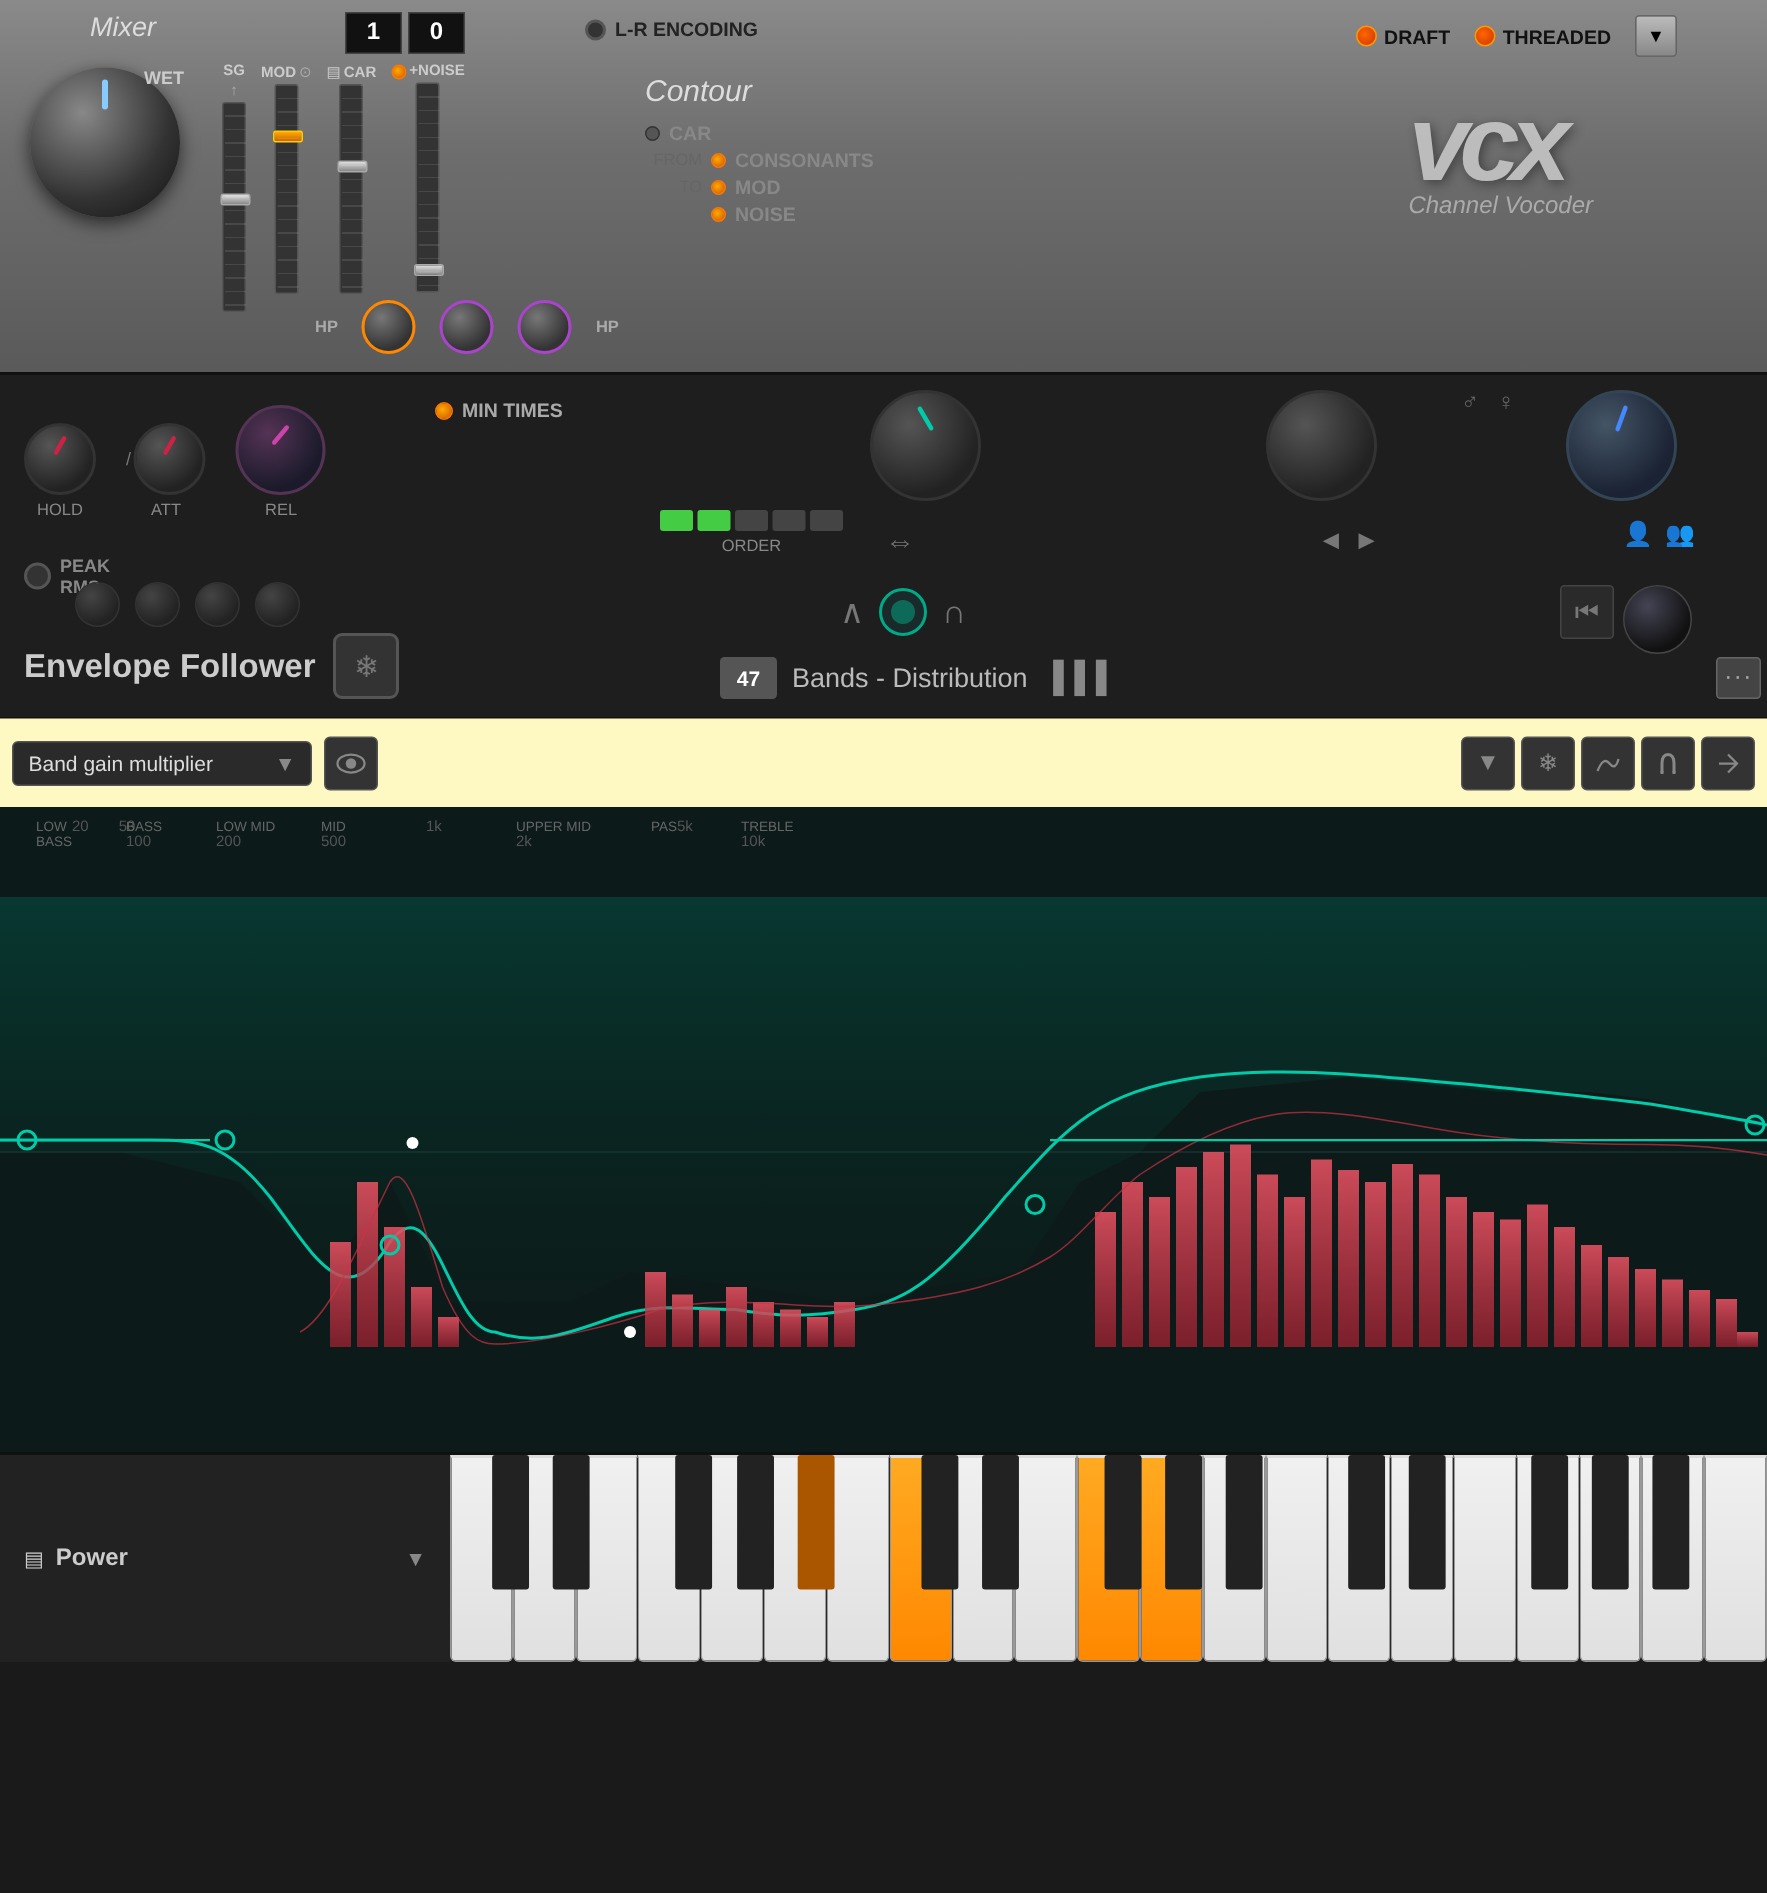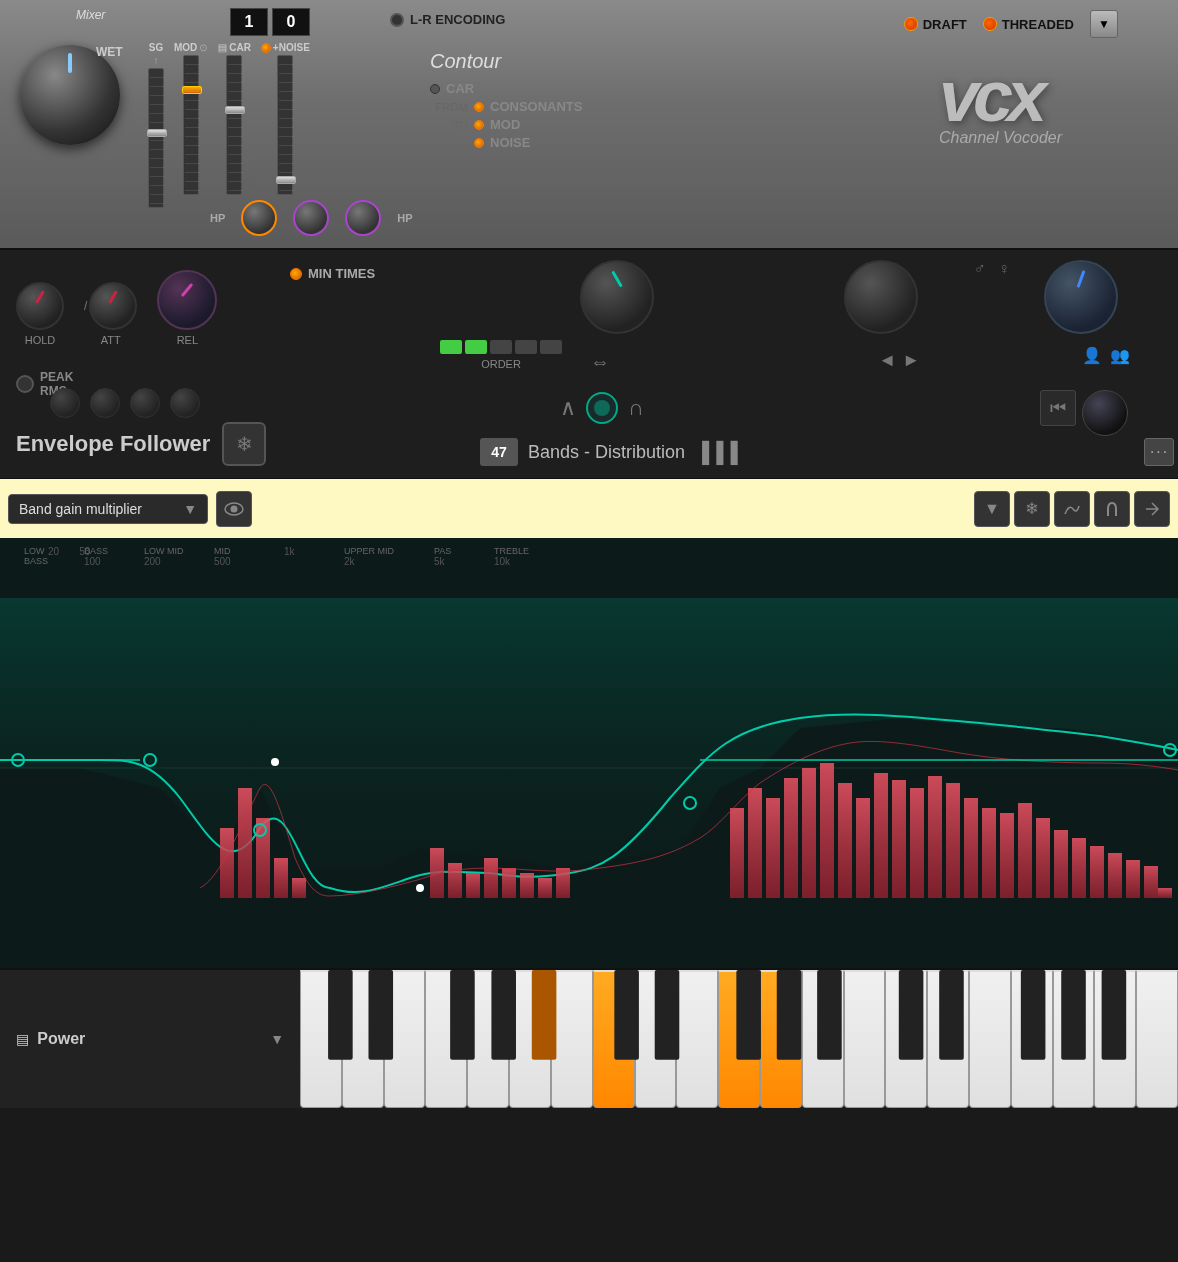--- a/index.html
+++ b/index.html
@@ -19,24 +19,24 @@
       background: linear-gradient(180deg, #8a8a8a 0%, #6e6e6e 40%, #5a5a5a 100%);
       position: relative;
       display: flex;
       align-items: flex-start;
       padding: 8px 12px;
     }
 
     .mixer-label {
       position: absolute;
       top: 8px;
-      left: 76px;
+      left: 60px;
       color: #ddd;
       font-style: italic;
-      font-size: 12px;
+      font-size: 18px;
     }
 
     
     .number-box {
       background: #111;
       color: #fff;
       border: 1px solid #444;
       width: 38px;
       height: 28px;
       display: flex;
@@ -921,21 +921,21 @@
         <span style="color:#555;font-size:10px;">500</span>
       </div>
       <div style="display:flex;flex-direction:column;width:60px;flex-shrink:0;">
         <span style="color:#666;font-size:9px;"></span>
         <span style="color:#555;font-size:10px;">1k</span>
       </div>
       <div style="display:flex;flex-direction:column;width:90px;flex-shrink:0;">
         <span style="color:#666;font-size:9px;text-transform:uppercase;">UPPER MID</span>
         <span style="color:#555;font-size:10px;">2k</span>
       </div>
-      <div style="display:flex;flex-direction:column;width:60px;flex-shrink:0;">
+      <div style="display:flex;flex-direction:row;width:60px;flex-shrink:0;">
         <span style="color:#666;font-size:9px;text-transform:uppercase;">PAS</span>
         <span style="color:#555;font-size:10px;">5k</span>
       </div>
       <div style="display:flex;flex-direction:column;flex:1;">
         <span style="color:#666;font-size:9px;text-transform:uppercase;">TREBLE</span>
         <span style="color:#555;font-size:10px;">10k</span>
       </div>
     </div>
   </div>
 

